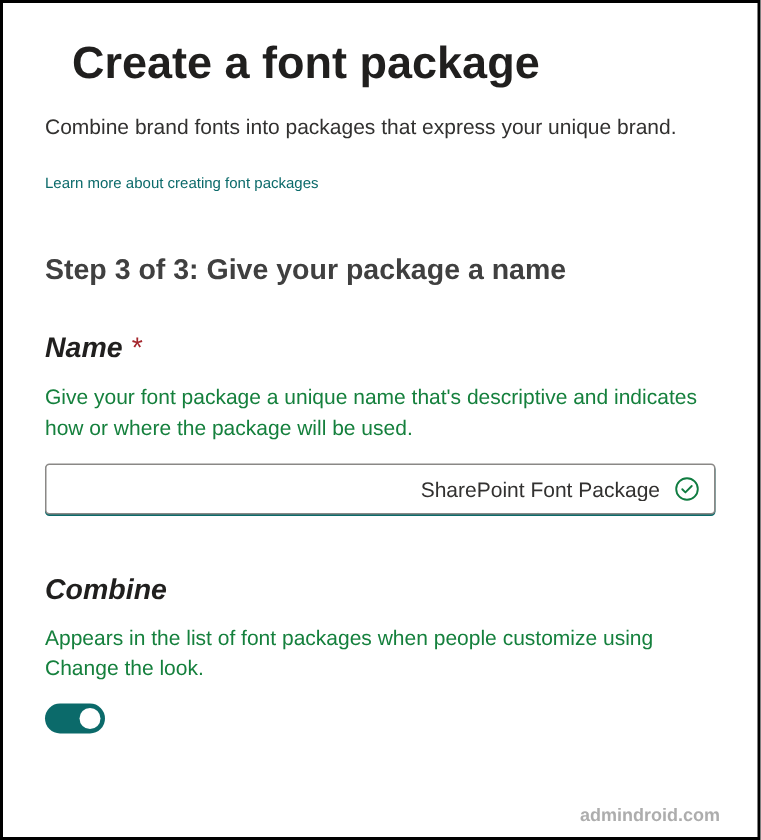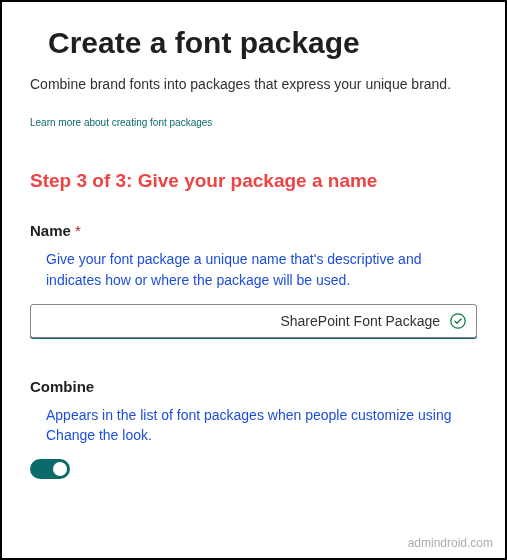--- a/index.html
+++ b/index.html
@@ -33,39 +33,39 @@
     .learn-link {
       color: #0b6a6a;
       font-size: 10px;
       text-decoration: none;
       display: inline-block;
       margin-bottom: 42px;
     }
     .step-heading {
       font-size: 19px;
       font-weight: 700;
-      color: #ef4444;
+      color: #404040;
       margin-bottom: 30px;
     }
     .field-label {
-      font-size: 15px;
+      font-size: 19px;
       font-weight: 700;
       color: #201f1e;
       margin-bottom: 10px;
+      font-style: italic;
     }
     .required-star {
       color: #a4262c;
       font-weight: 400;
     }
     .field-desc {
       font-size: 14px;
-      color: #1d4ed8;
+      color: #15803d;
       line-height: 1.45;
       margin-bottom: 14px;
-      margin-left: 16px;
     }
     .input-wrap {
       position: relative;
       margin-bottom: 40px;
     }
     .text-input {
       width: 100%;
       padding: 8px 36px 8px 12px;
       font-size: 14px;
       font-family: inherit;
@@ -98,23 +98,24 @@
       height: 14px;
       background: #fff;
       border-radius: 50%;
       position: absolute;
       top: 3px;
       right: 3px;
     }
     .watermark {
       position: absolute;
       bottom: 8px;
-      right: 12px;
+      right: 25px;
       font-size: 12px;
       color: #adadad;
+      font-weight: bold;
     }
   </style>
 </head>
 <body>
 
 
 
 <h1 class="page-title">Create a font package</h1>
 
 <p class="subtitle">Combine brand fonts into packages that express your unique brand.</p>

